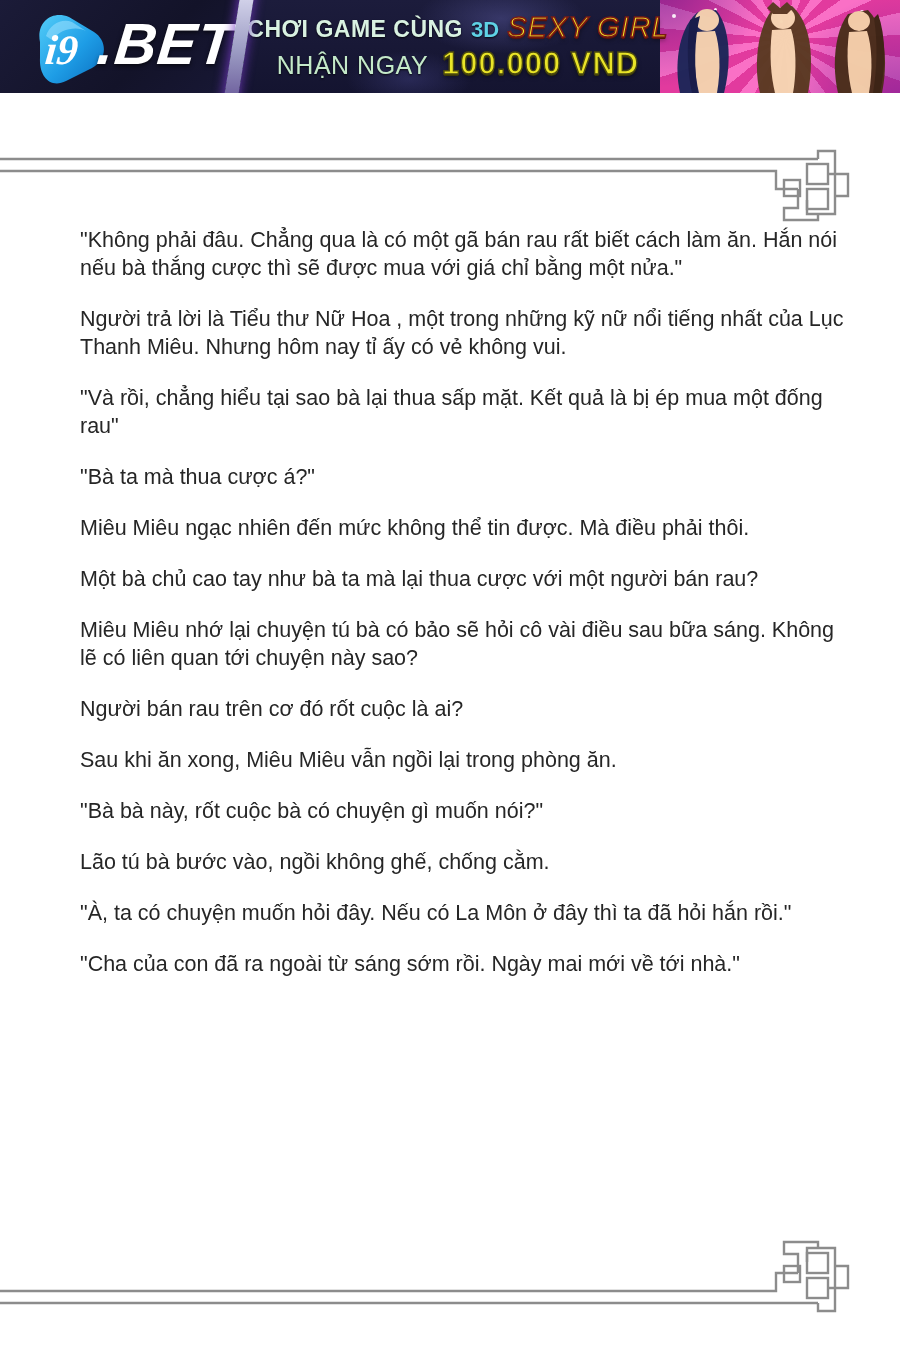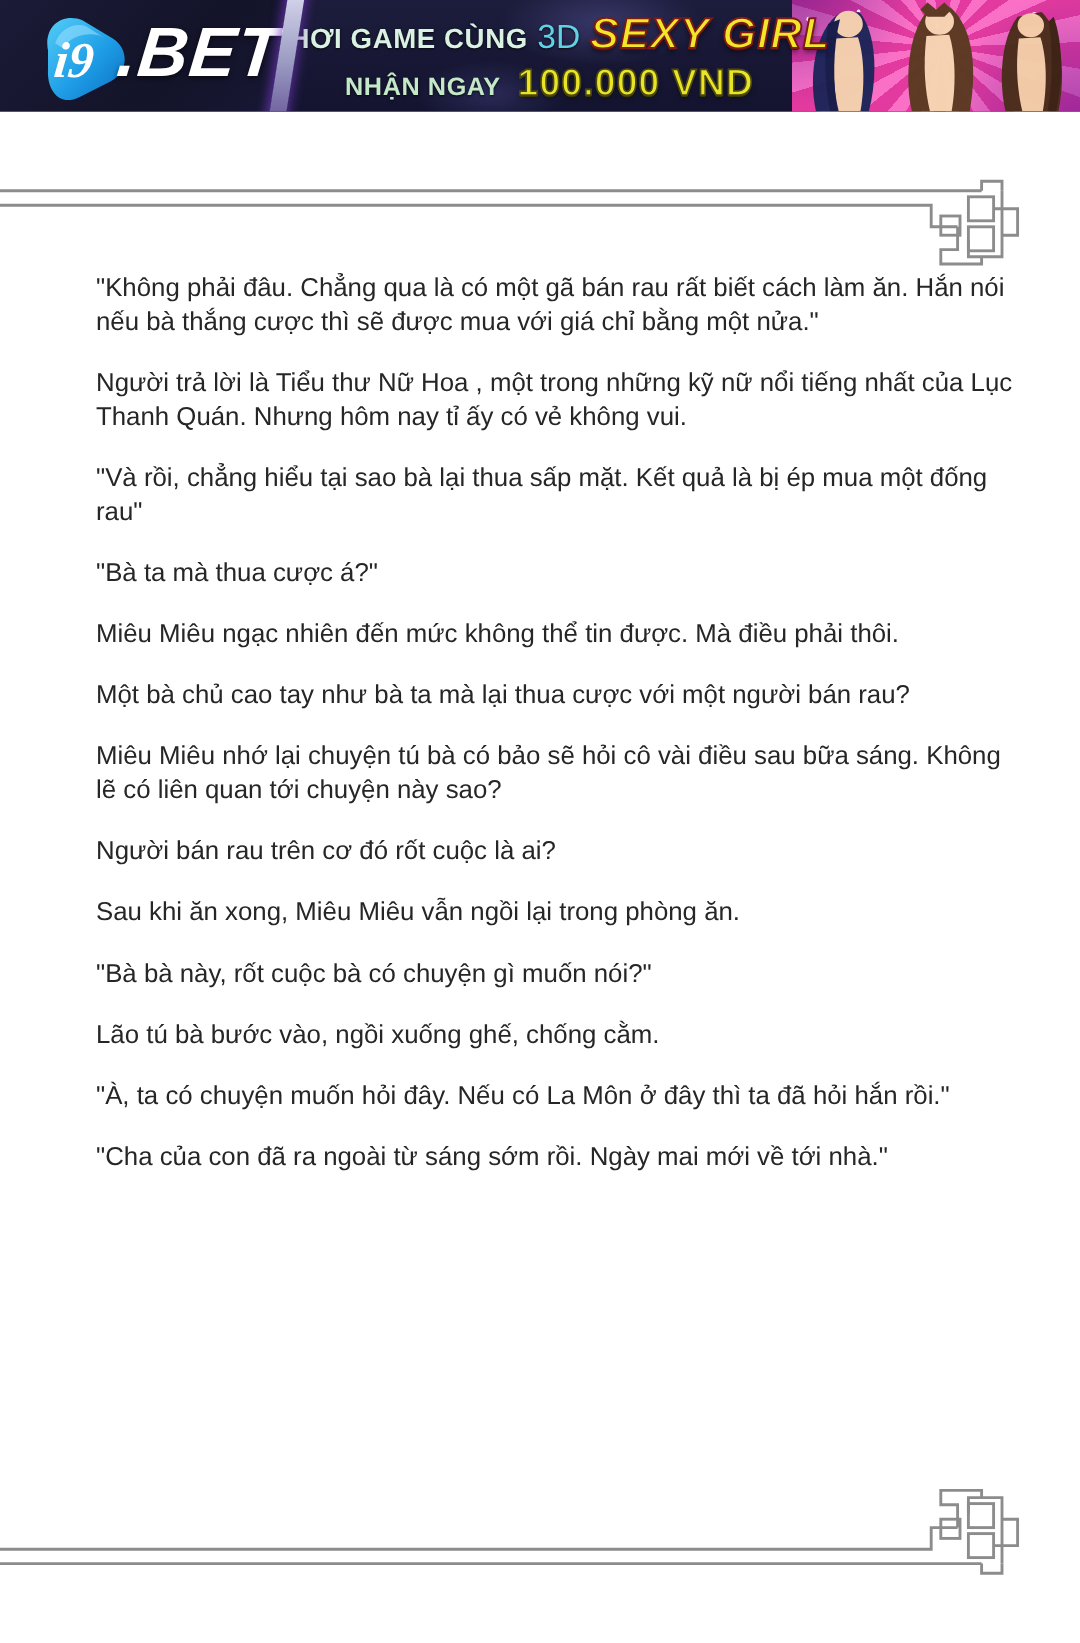--- a/index.html
+++ b/index.html
@@ -42,32 +42,32 @@
       linear-gradient(180deg,#1c1c3c 0%,#141430 100%);
     display:flex; flex-direction:column; justify-content:center; align-items:center;
     padding-left:14px;
   }
   .ad-line { display:flex; align-items:baseline; white-space:nowrap; }
   .ad-line1-prefix {
     font-weight:bold; font-size:23px; letter-spacing:.5px; color:#d9f2e2;
     text-shadow:0 1px 2px rgba(0,0,0,.8);
   }
   .ad-line1-3d {
-    font-weight:normal; font-size:28px; color:#5fd2e6; margin:0 8px 0 8px;
+    font-weight:bold; font-size:22px; color:#5fd2e6; margin:0 8px 0 8px;
     text-shadow:0 1px 2px rgba(0,0,0,.8);
   }
   .ad-line1-highlight {
-    font-weight:700; font-style:italic; font-size:36px; letter-spacing:1px;
+    font-weight:400; font-style:italic; font-size:29px; letter-spacing:1px;
     color:#f2e62a; -webkit-text-stroke:1.6px #7c1a14;
     text-shadow:0 2px 0 #5a1208, 0 3px 4px rgba(0,0,0,.5);
     text-align:center;
   }
   .ad-line2 { margin-top:2px; }
   .ad-line2-prefix {
-    font-weight:bold; font-size:21px; letter-spacing:.5px; color:#c4e9c9;
+    font-weight:normal; font-size:25px; letter-spacing:.5px; color:#c4e9c9;
     text-shadow:0 1px 2px rgba(0,0,0,.8); margin-right:14px;
   }
   .ad-line2-amount {
     font-weight:900; font-size:31px; letter-spacing:1px;
     color:#e9e428; -webkit-text-stroke:1.4px #4c4a0e;
     text-shadow:0 2px 0 #3a380a, 0 3px 4px rgba(0,0,0,.5);
     text-align:center;
   }
   .ad-right {
     position:relative; flex:1 1 auto; height:93px; overflow:hidden;
@@ -167,30 +167,30 @@
       <rect x="784" y="32" width="16" height="16"></rect>
       <rect x="807" y="16" width="21" height="20"></rect>
       <rect x="807" y="41" width="21" height="20"></rect>
       <path d="M798 41 V60 H784 V72 H818 V66"></path>
       <path d="M828 26 H848 V48 H835"></path>
     </g>
   </svg>
 
   <div class="novel-text">
       <p>"Không phải đâu. Chẳng qua là có một gã bán rau rất biết cách làm ăn. Hắn nói nếu bà thắng cược thì sẽ được mua với giá chỉ bằng một nửa."</p>
-      <p>Người trả lời là Tiểu thư Nữ Hoa , một trong những kỹ nữ nổi tiếng nhất của Lục Thanh Quán. Nhưng hôm nay tỉ ấy có vẻ không vui.</p>
+      <p>Người trả lời là Tiểu thư Nữ Hoa , một trong những kỹ nữ nổi tiếng nhất của Lục Thanh Miêu. Nhưng hôm nay tỉ ấy có vẻ không vui.</p>
       <p>"Và rồi, chẳng hiểu tại sao bà lại thua sấp mặt. Kết quả là bị ép mua một đống rau"</p>
       <p>"Bà ta mà thua cược á?"</p>
       <p>Miêu Miêu ngạc nhiên đến mức không thể tin được. Mà điều phải thôi.</p>
       <p>Một bà chủ cao tay như bà ta mà lại thua cược với một người bán rau?</p>
       <p>Miêu Miêu nhớ lại chuyện tú bà có bảo sẽ hỏi cô vài điều sau bữa sáng. Không lẽ có liên quan tới chuyện này sao?</p>
       <p>Người bán rau trên cơ đó rốt cuộc là ai?</p>
       <p>Sau khi ăn xong, Miêu Miêu vẫn ngồi lại trong phòng ăn.</p>
       <p>"Bà bà này, rốt cuộc bà có chuyện gì muốn nói?"</p>
-      <p>Lão tú bà bước vào, ngồi xuống ghế, chống cằm.</p>
+      <p>Lão tú bà bước vào, ngồi không ghế, chống cằm.</p>
       <p>"À, ta có chuyện muốn hỏi đây. Nếu có La Môn ở đây thì ta đã hỏi hắn rồi."</p>
       <p>"Cha của con đã ra ngoài từ sáng sớm rồi. Ngày mai mới về tới nhà."</p>
     </div>
 
   <svg class="ornament ornament-bottom" width="900" height="92" viewBox="0 0 900 92">
     <g fill="none" stroke="#8c8c8c" stroke-width="2.4">
       <path d="M0 11 H818"></path>
       <path d="M818 11 V3 H835 V11"></path>
       <path d="M0 23 H776 V41 H798"></path>
       <path d="M835 11 V66 H807 V52"></path>

